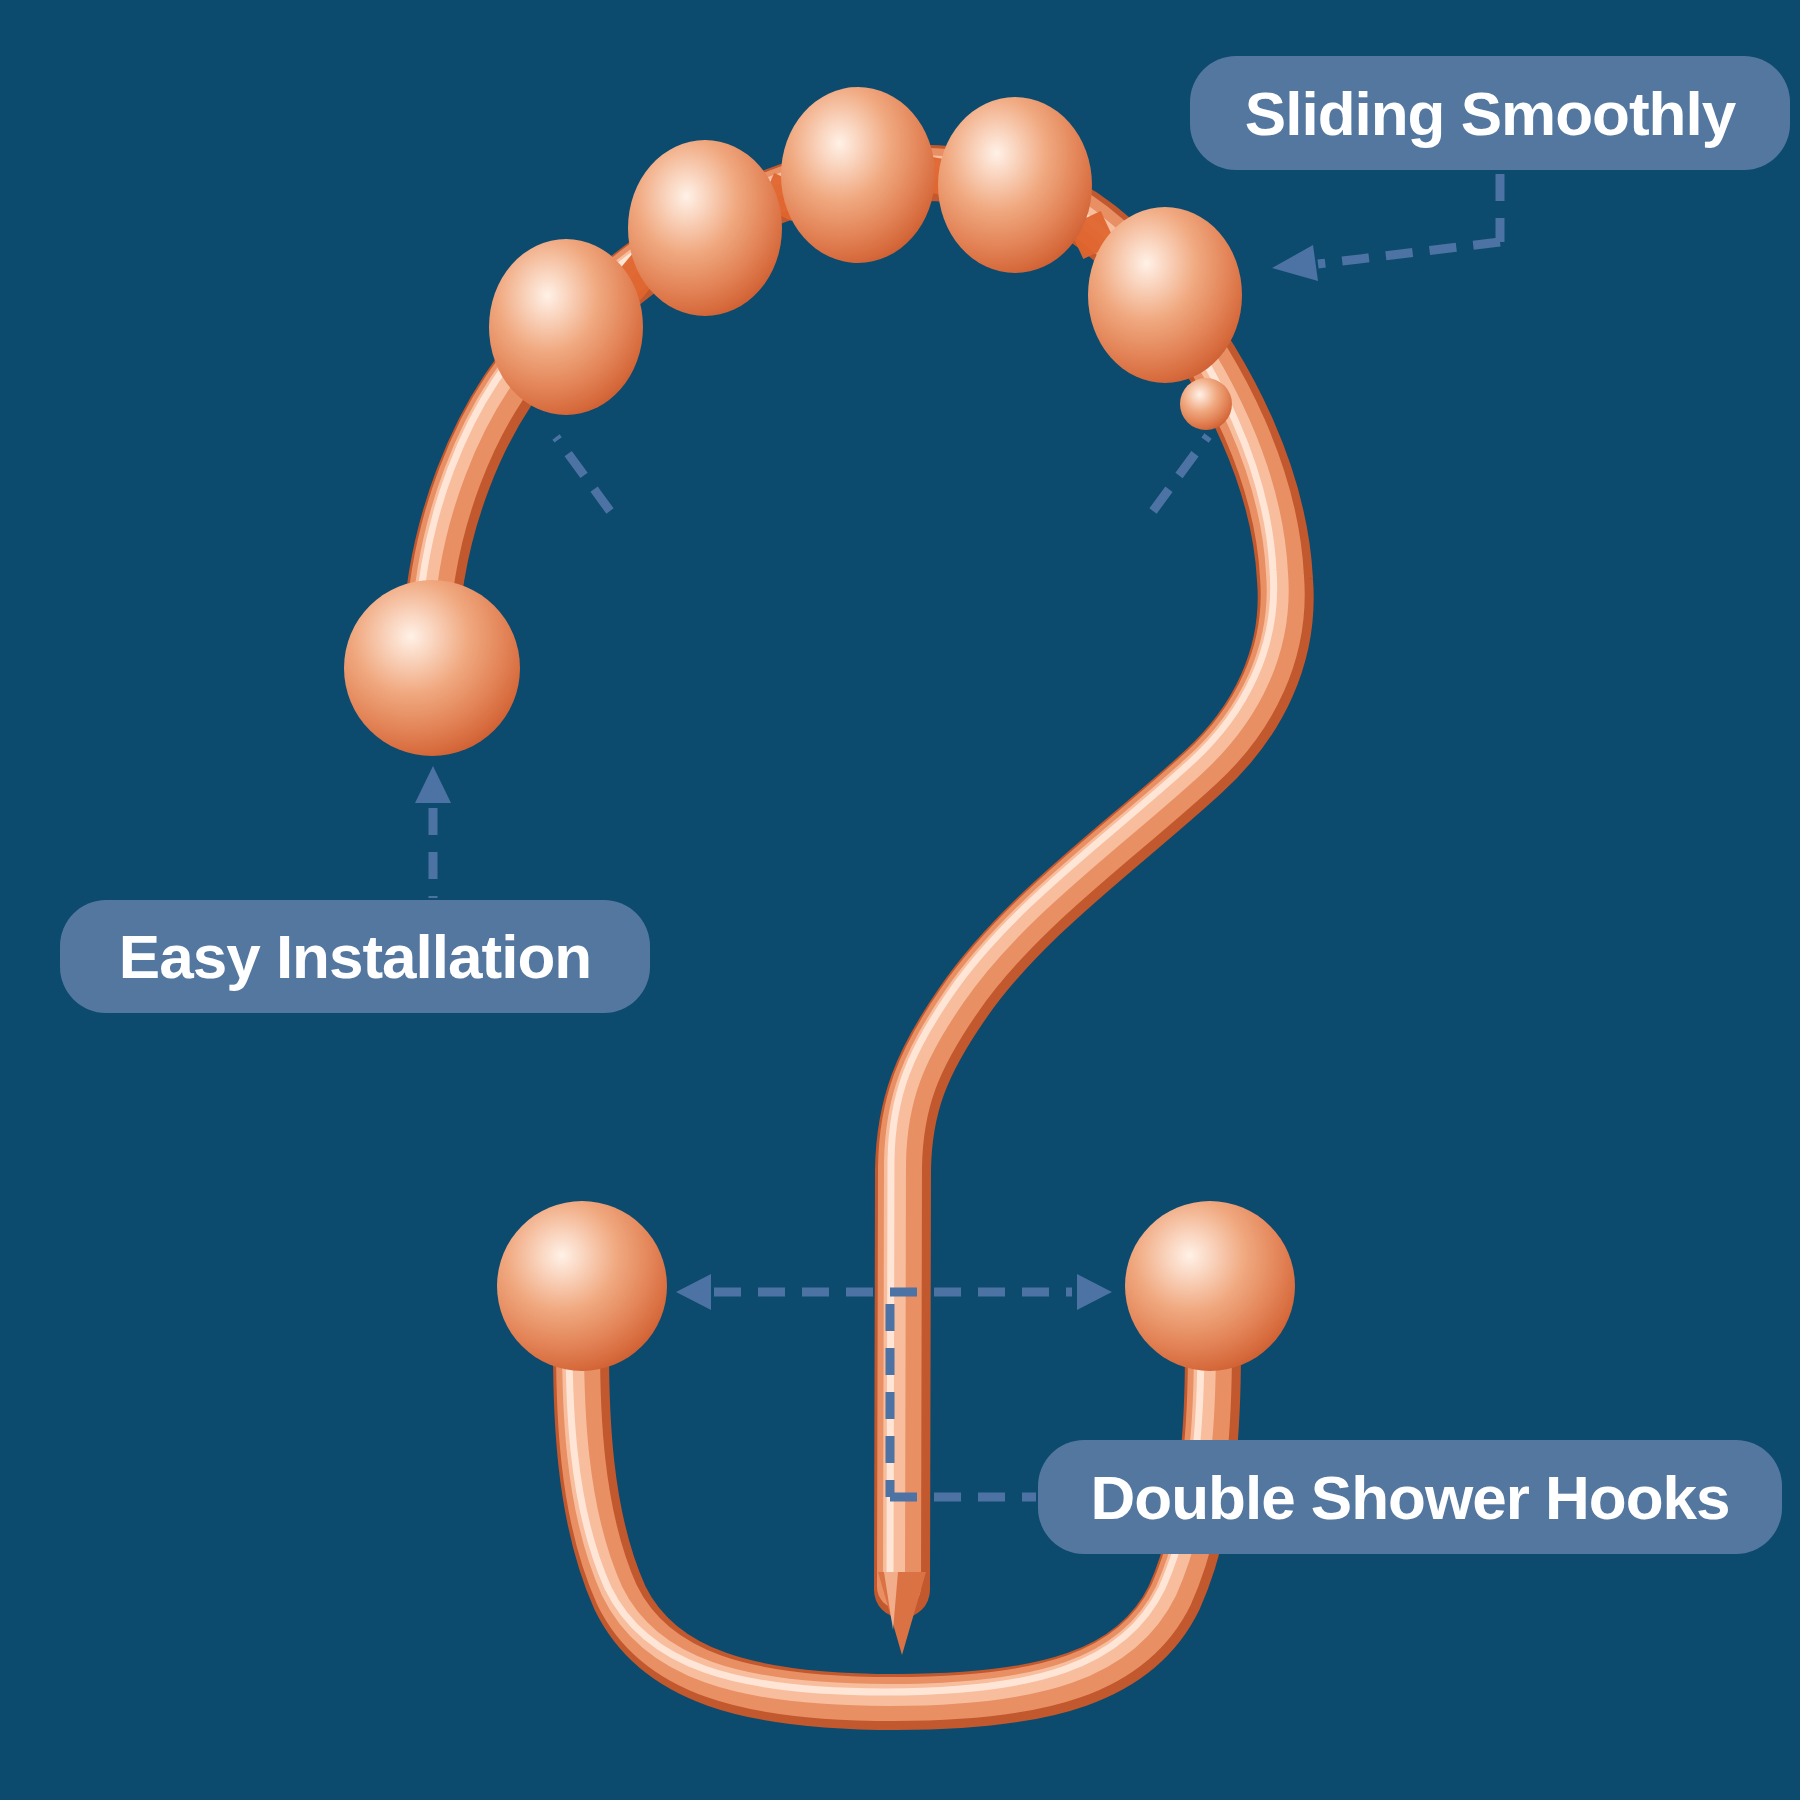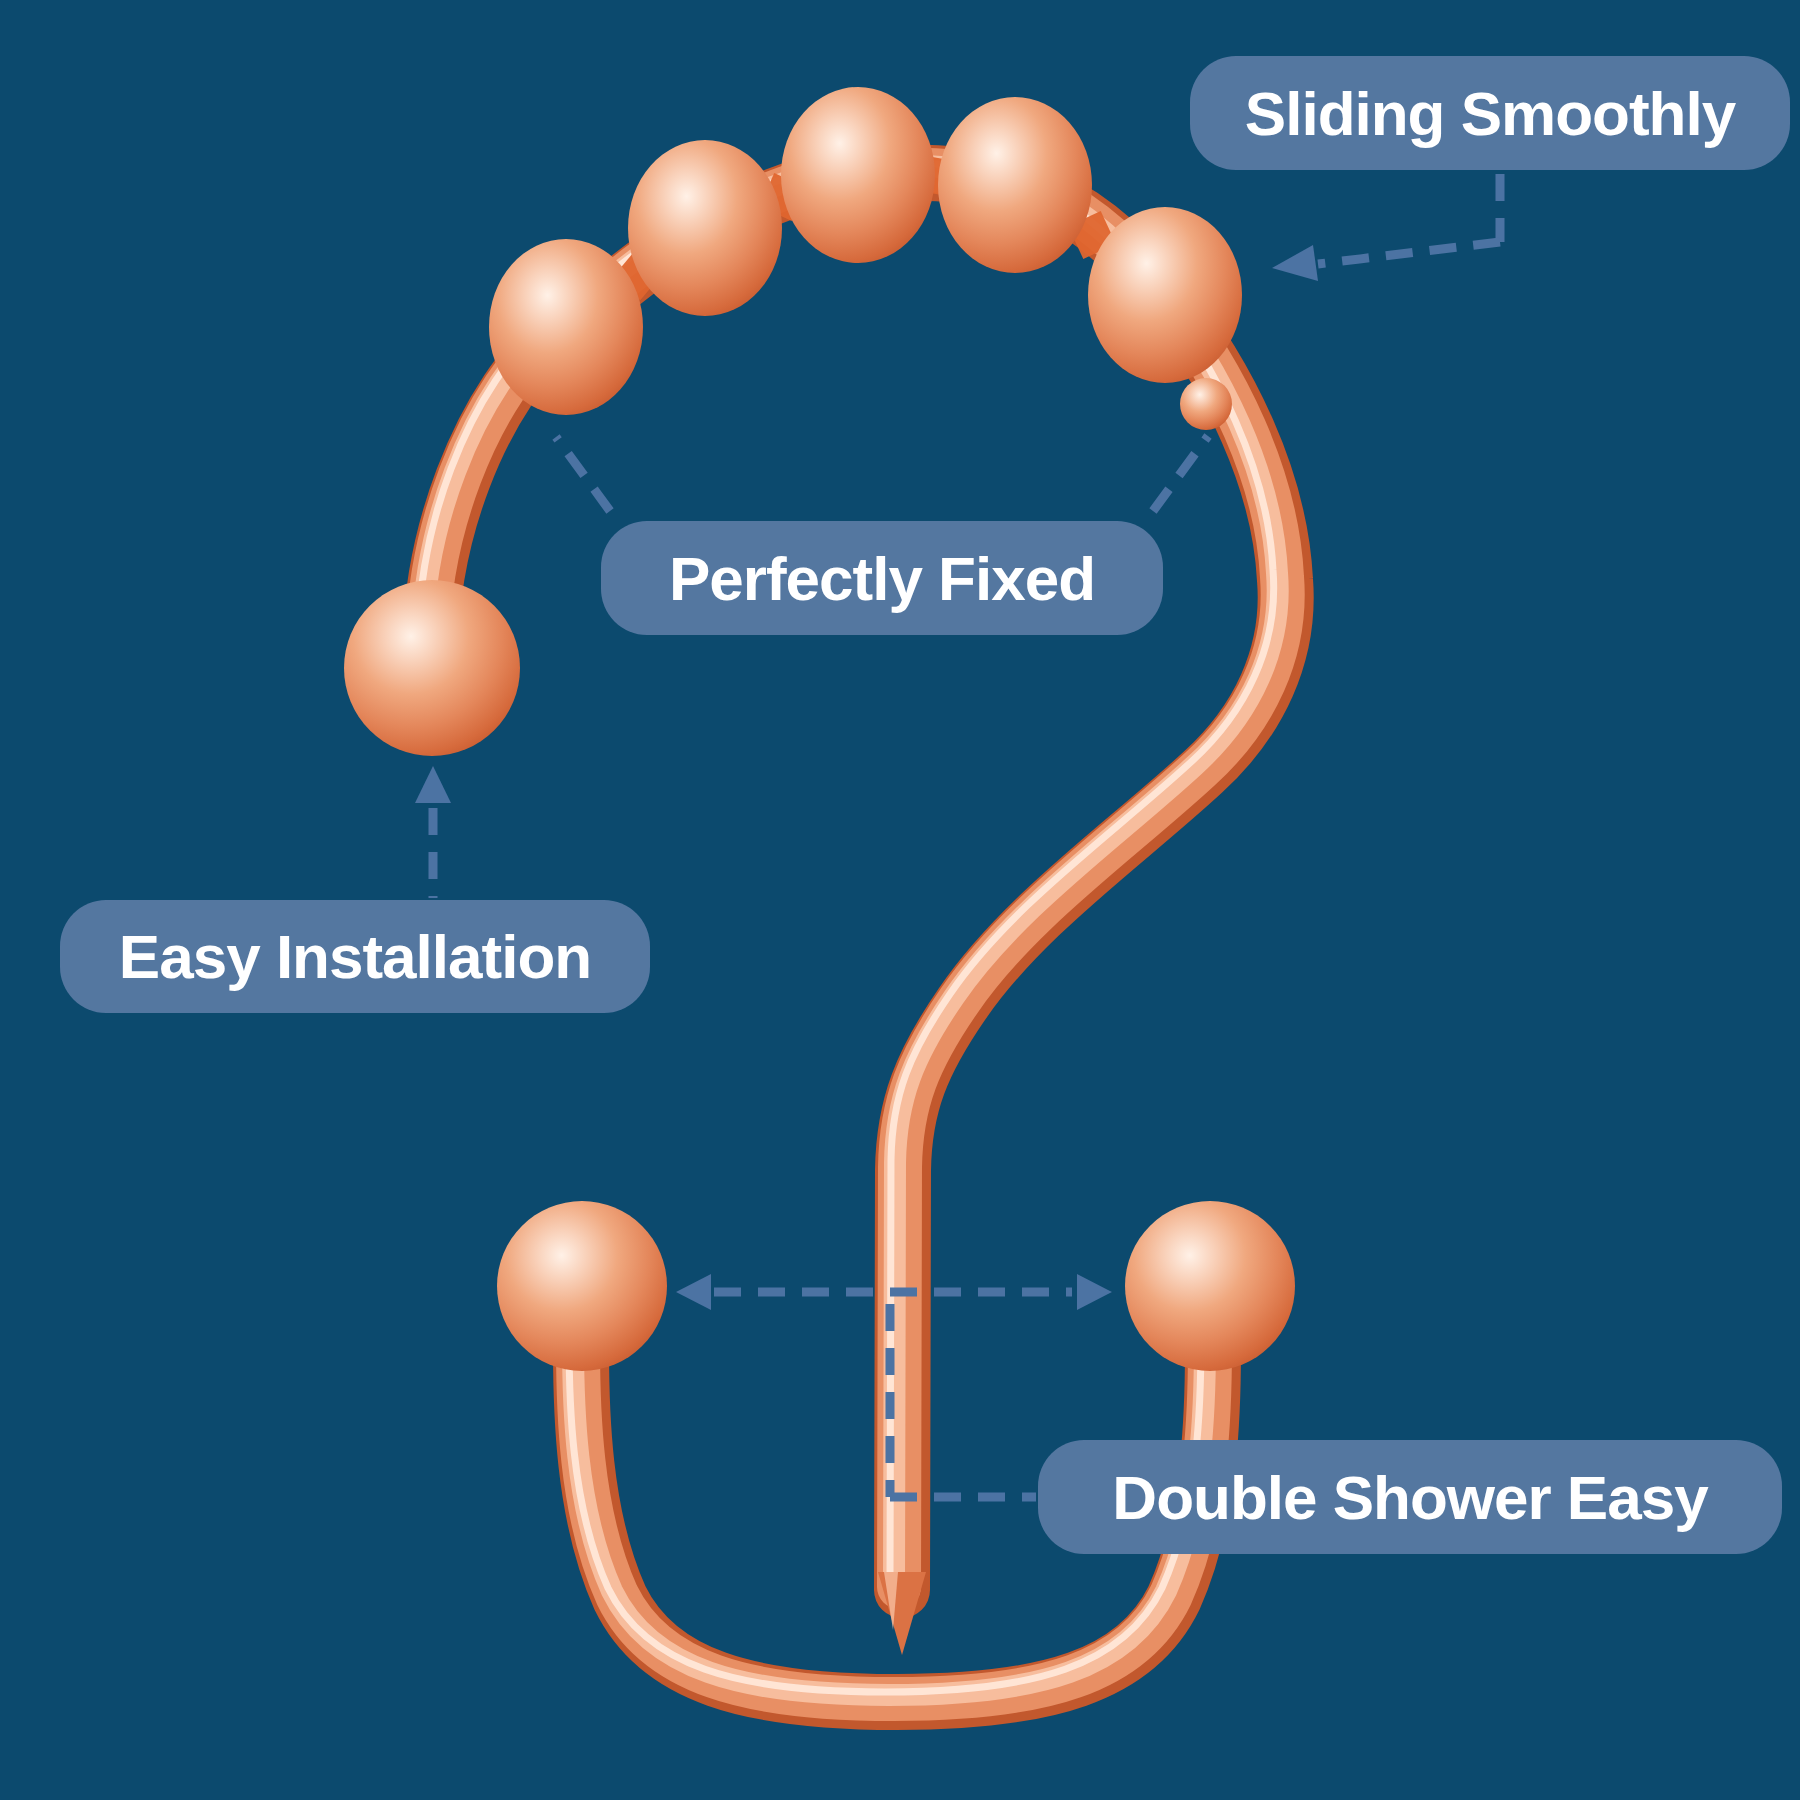--- a/index.html
+++ b/index.html
@@ -110,19 +110,18 @@
 
       <g>
         <path d="M 890 1304 L 890 1497"></path>
         <path d="M 890 1497 L 1036 1497"></path>
       </g>
     </g>
   </svg>
 
   <div class="pill pill-sliding">Sliding Smoothly</div>
 
-  <div class="pill pill-fixed">Perfectly Fixed</div>
 
   <div class="pill pill-easy">Easy Installation</div>
 
-  <div class="pill pill-double">Double Shower Easy</div>
+  <div class="pill pill-double">Double Shower Hooks</div>
 
 </div>
 
 </body></html>

